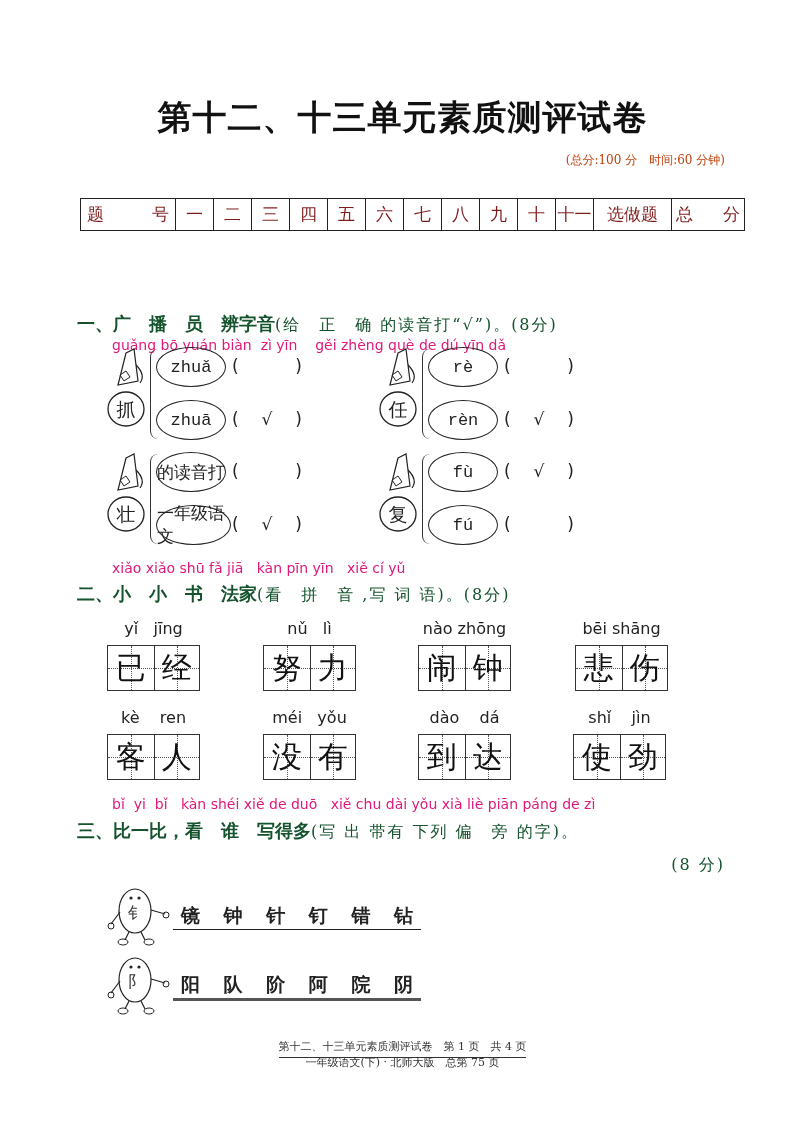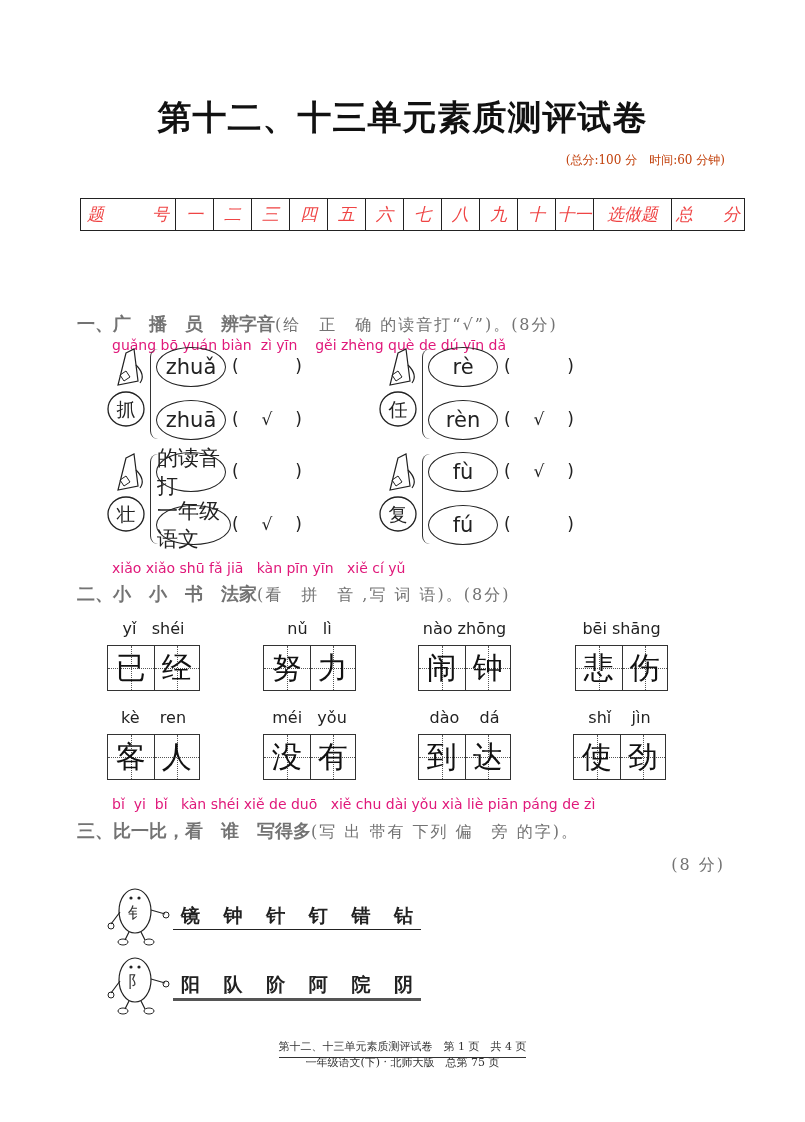--- a/index.html
+++ b/index.html
@@ -1,33 +1,33 @@
 <!DOCTYPE html>
 <html><head>
 <meta charset="utf-8">
 <style>
   html,body{margin:0;padding:0;background:#fff;}
   body{width:805px;height:1122px;position:relative;overflow:hidden;font-family:"DejaVu Sans",sans-serif;color:#111;}
   .abs{position:absolute;}
   .title{left:0;width:805px;top:95px;text-align:center;font-family:"DejaVu Serif",serif;font-weight:bold;font-size:34px;letter-spacing:1px;color:#111;}
   .subtitle{right:80px;top:152px;font-family:"DejaVu Serif",serif;font-size:12px;color:#c2410c;}
   table.score{position:absolute;left:80px;top:198px;border-collapse:collapse;font-family:"DejaVu Serif",serif;font-size:17px;}
-  table.score td{border:1.5px solid #222;height:31px;text-align:center;padding:0;color:#ef4444;font-style:italic;}
+  table.score td{border:1.5px solid #222;height:31px;text-align:center;padding:0;color:#7f1d1d;}
   table.score td.hd{width:82px;text-align:justify;text-align-last:justify;padding:0 6px;}
   table.score td.n{width:37px;}
   table.score td.opt{width:77px;}
   table.score td.tot{width:64px;text-align-last:justify;padding:0 4px;}
   .py{font-family:"DejaVu Sans",sans-serif;font-size:14px;color:#e0187a;white-space:pre;}
-  .sec{font-family:"DejaVu Sans",sans-serif;font-size:18px;color:#737373;white-space:pre;}
+  .sec{font-family:"DejaVu Sans",sans-serif;font-size:18px;color:#14532d;white-space:pre;}
   .sec b{font-weight:bold;}
   .sec .inst{font-family:"DejaVu Serif",serif;font-size:16px;font-weight:normal;letter-spacing:2px;}
   .grp{position:absolute;width:200px;height:100px;}
   .speaker{position:absolute;left:0;top:0;width:48px;height:90px;}
   .brace{position:absolute;left:46px;top:4px;width:10px;height:90px;border-left:1.5px solid #333;border-radius:8px 0 0 8px;}
-  .oval{position:absolute;left:52px;width:70px;height:40px;border:1.5px solid #222;border-radius:50%;display:flex;align-items:center;justify-content:center;font-size:21px;color:#222;box-sizing:border-box;}
+  .oval{position:absolute;left:52px;width:70px;height:40px;border:1.5px solid #222;border-radius:50%;display:flex;align-items:center;justify-content:center;font-size:17px;color:#222;box-sizing:border-box;font-family:Liberation Mono, monospace;}
   .paren{position:absolute;left:128px;font-size:17px;color:#222;width:70px;display:flex;justify-content:space-between;}
   .wbox{position:absolute;width:93px;height:46px;border:1.5px solid #333;box-sizing:border-box;display:flex;}
   .cell{position:relative;width:50%;height:100%;box-sizing:border-box;display:flex;align-items:center;justify-content:center;font-family:"DejaVu Serif",serif;font-size:30px;color:#111;}
   .cell+.cell{border-left:1.5px solid #333;}
   .cell::before{content:"";position:absolute;left:50%;top:0;bottom:0;border-left:1.5px dotted #555;}
   .cell::after{content:"";position:absolute;top:50%;left:0;right:0;border-top:1.5px dotted #555;}
   .cell span{position:relative;z-index:1;}
   .wpy{position:absolute;width:93px;text-align:center;font-size:16px;color:#222;white-space:pre;}
   .egg{position:absolute;width:70px;height:62px;}
   .line-row{position:absolute;left:173px;width:248px;border-bottom:1.5px solid #222;display:flex;justify-content:space-between;padding:0 8px;box-sizing:border-box;font-family:"DejaVu Sans",sans-serif;font-weight:bold;font-size:19px;color:#222;}
@@ -152,21 +152,21 @@
   <div class="paren" style="top:64px;">
       <span>(</span>
       <span></span>
       <span>)</span>
     </div>
 </div>
 
 <div class="abs py" style="left:112px;top:560px;">xiǎo xiǎo shū fǎ jiā   kàn pīn yīn   xiě cí yǔ</div>
 <div class="abs sec" style="left:77px;top:582px;"><b>二、小　小　书　法家</b><span class="inst">(看　拼　音 ,写 词 语)。(8分)</span></div>
 
-<div class="wpy" style="left:107px;top:619px;">yǐ   shéi</div>
+<div class="wpy" style="left:107px;top:619px;">yǐ   jīng</div>
 <div class="wbox" style="left:107px;top:645px;">
     <div class="cell">
       <span>已</span>
     </div>
     <div class="cell">
       <span>经</span>
     </div>
   </div>
 <div class="wpy" style="left:263px;top:619px;">nǔ   lì</div>
 <div class="wbox" style="left:263px;top:645px;">

